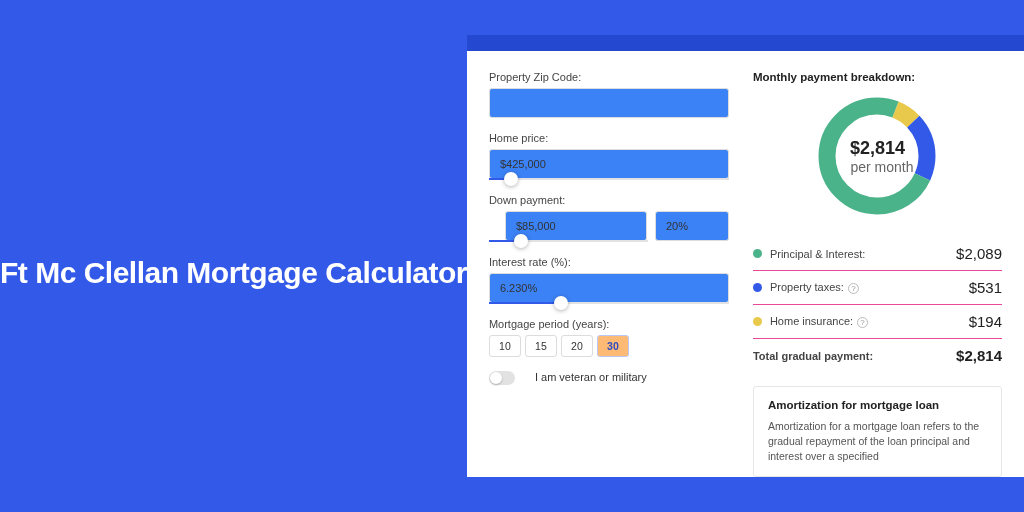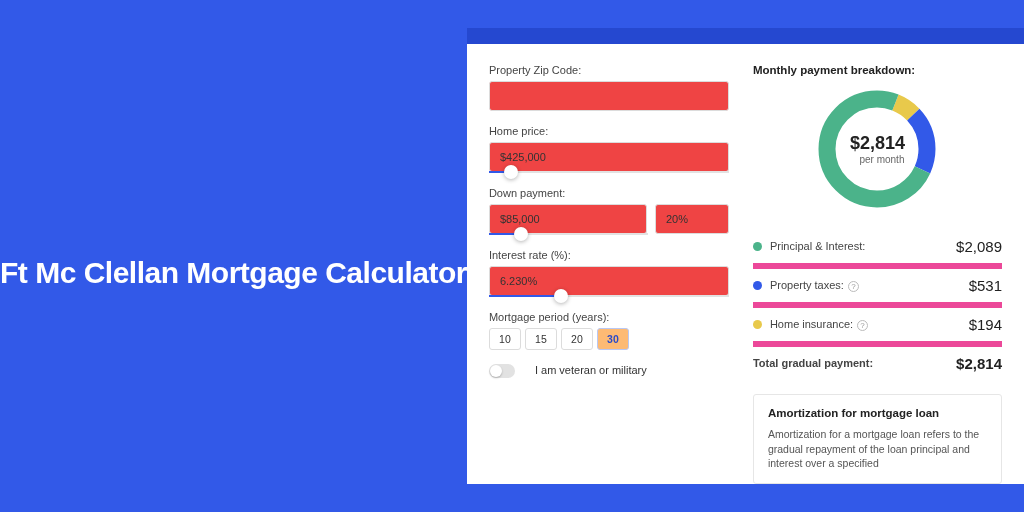--- a/index.html
+++ b/index.html
@@ -52,21 +52,21 @@
     margin-bottom: 5px;
   }
   .text-input {
     width: 100%;
     height: 30px;
     border: 1px solid #dcdcdc;
     border-radius: 3px;
     padding: 0 10px;
     font-size: 11px;
     color: #333;
-    background: #ef4444;
+    background: #3b82f6;
   }
   .field-block { margin-bottom: 14px; }
   .slider-track {
     position: relative;
     height: 2px;
     background: #e2e2e2;
     margin-top: -1px;
   }
   .slider-fill {
     position: absolute;
@@ -76,21 +76,21 @@
   .slider-thumb {
     position: absolute;
     top: 50%;
     transform: translate(-50%, -50%);
     width: 14px; height: 14px;
     border-radius: 50%;
     background: #fff;
     box-shadow: 0 1px 4px rgba(0,0,0,0.3);
   }
   .dp-row { display: flex; gap: 8px; }
-  .dp-row .text-input:first-child { flex: 1; }
+  .dp-row .text-input:first-child { flex: 1; margin-left: 16px; }
   .dp-row .text-input:last-child { width: 74px; flex: 0 0 74px; }
   .periods { display: flex; gap: 4px; }
   .period-btn {
     width: 32px; height: 22px;
     border: 1px solid #dcdcdc;
     border-radius: 3px;
     background: #fff;
     font-size: 10.5px;
     color: #333;
     display: flex; align-items: center; justify-content: center;
@@ -142,27 +142,27 @@
   .donut svg { transform: rotate(-90deg); }
   .donut-center {
     position: absolute;
     inset: 0;
     display: flex;
     flex-direction: column;
     align-items: center;
     justify-content: center;
   }
   .donut-amount { font-size: 18px; font-weight: 700; }
-  .donut-sub { font-size: 10px; color: #666; padding-left: 9px; }
+  .donut-sub { font-size: 14px; color: #666; padding-left: 9px; }
   .legend-row {
     display: flex;
     align-items: center;
     padding: 8px 0;
   }
-  .legend-row.border { border-bottom: 6px solid #ec4899; }
+  .legend-row.border { border-bottom: 1px solid #ec4899; }
   .dot {
     width: 9px; height: 9px;
     border-radius: 50%;
     margin-right: 8px;
     flex-shrink: 0;
   }
   .legend-label { flex: 1; color: #444; }
   .legend-val { font-size: 15px; color: #222; }
   .legend-total .legend-label, .legend-total .legend-val { font-weight: 700; }
   .info-icon {

